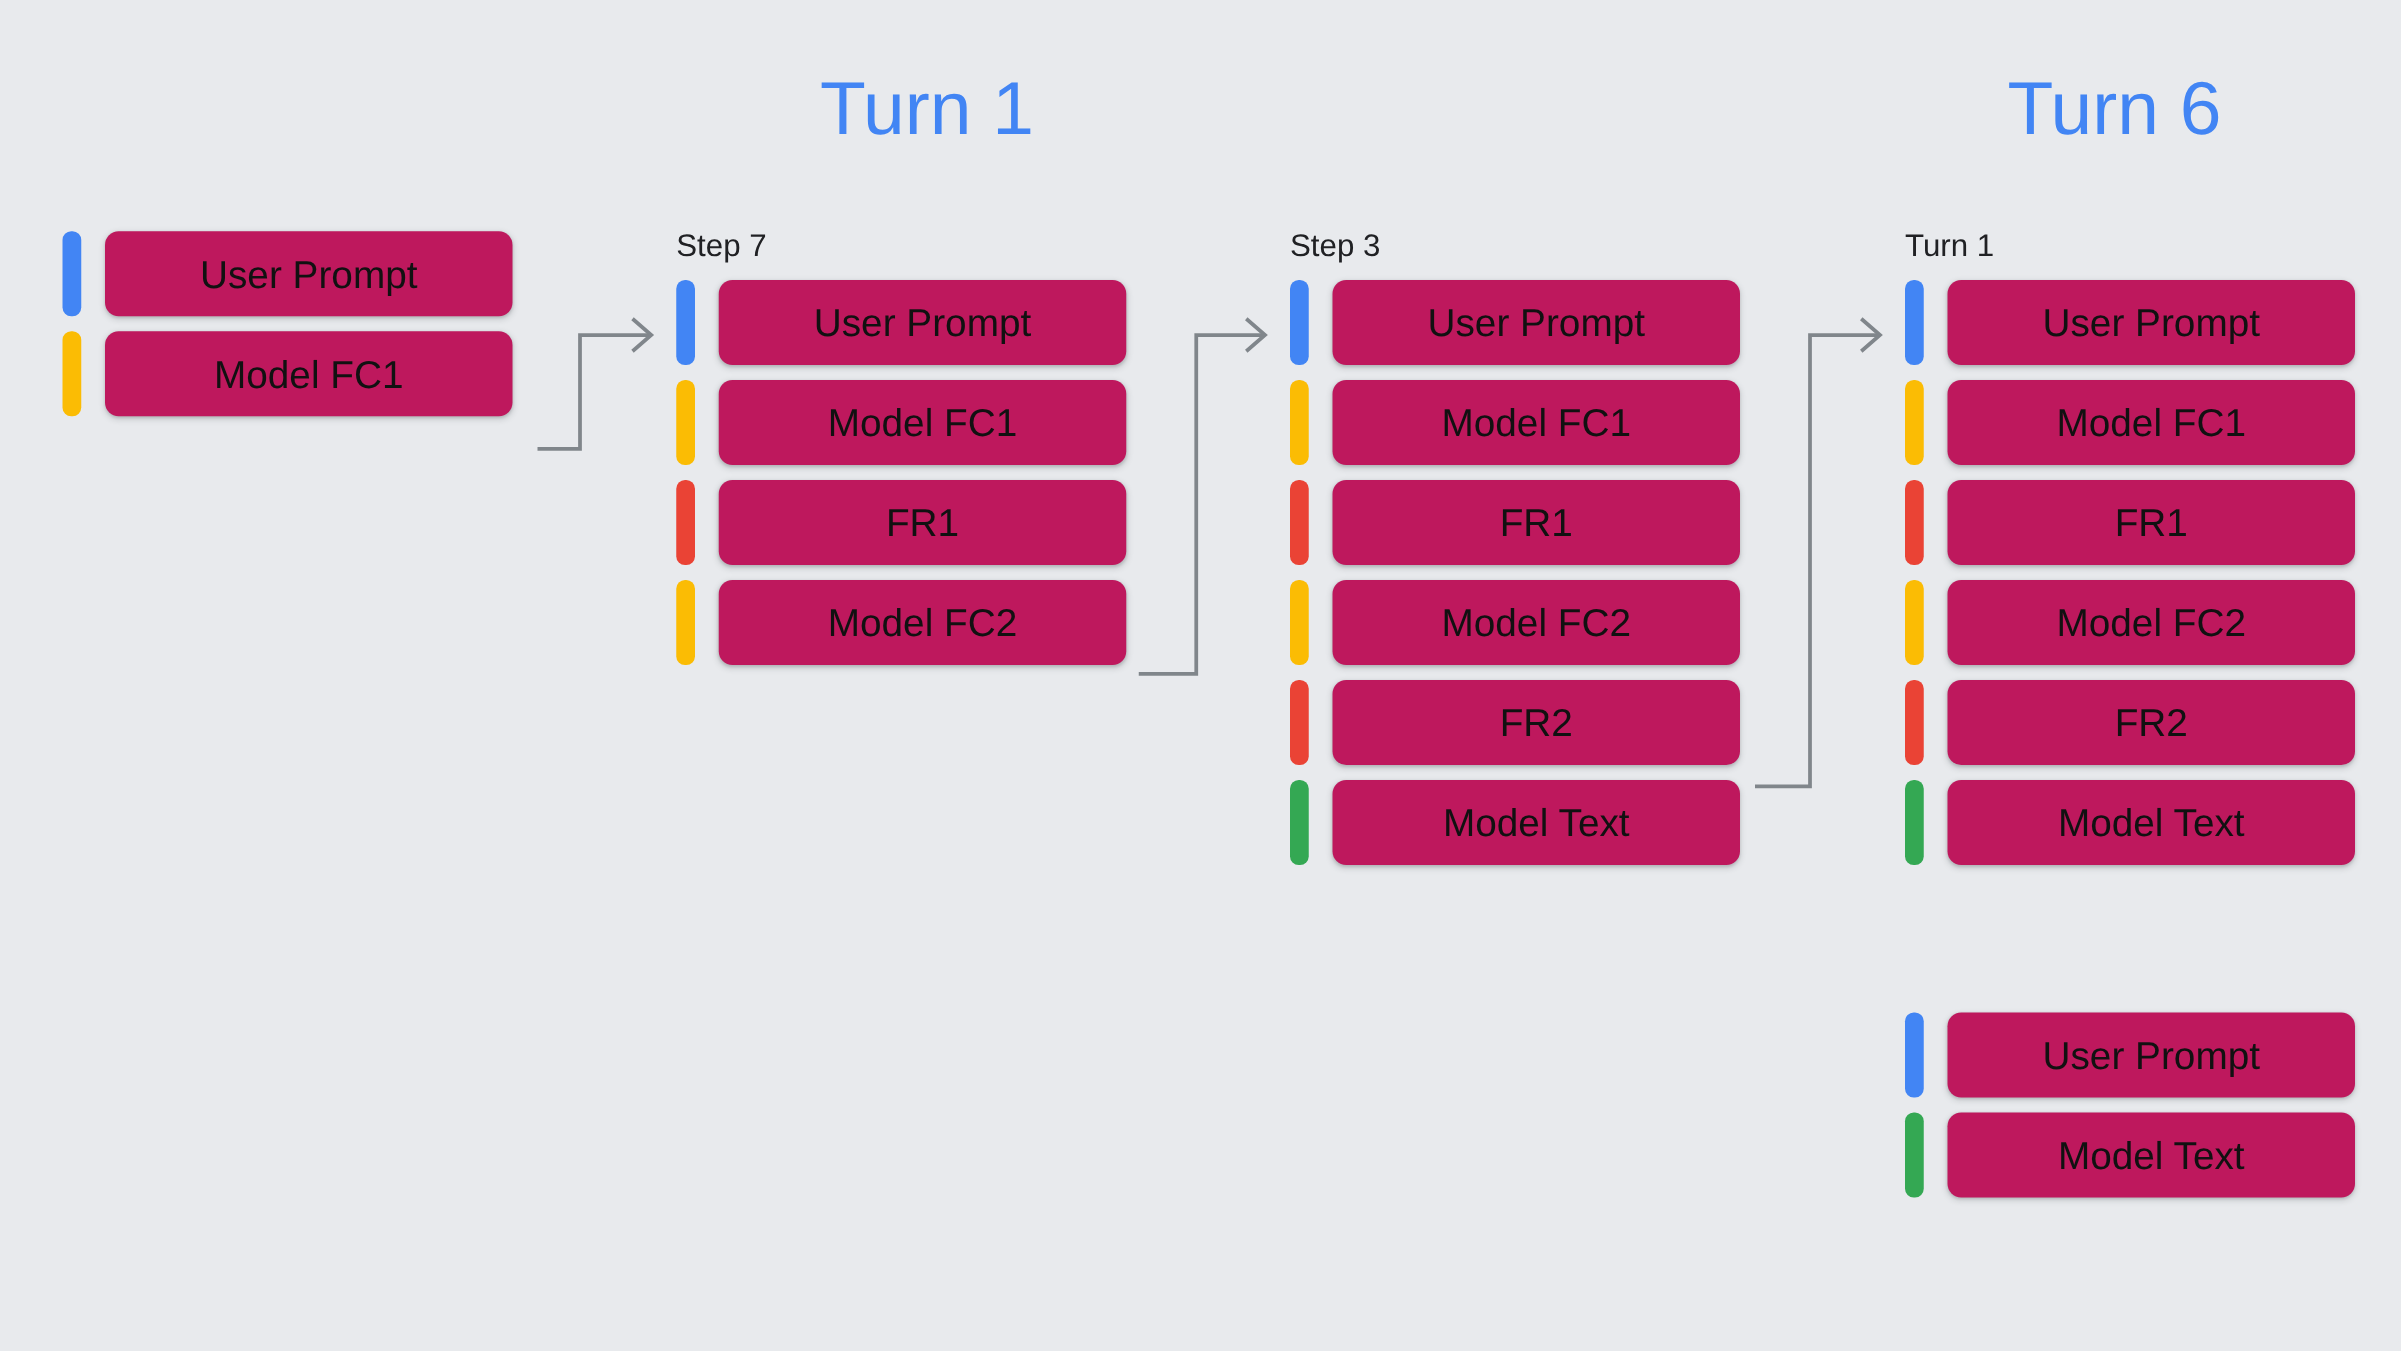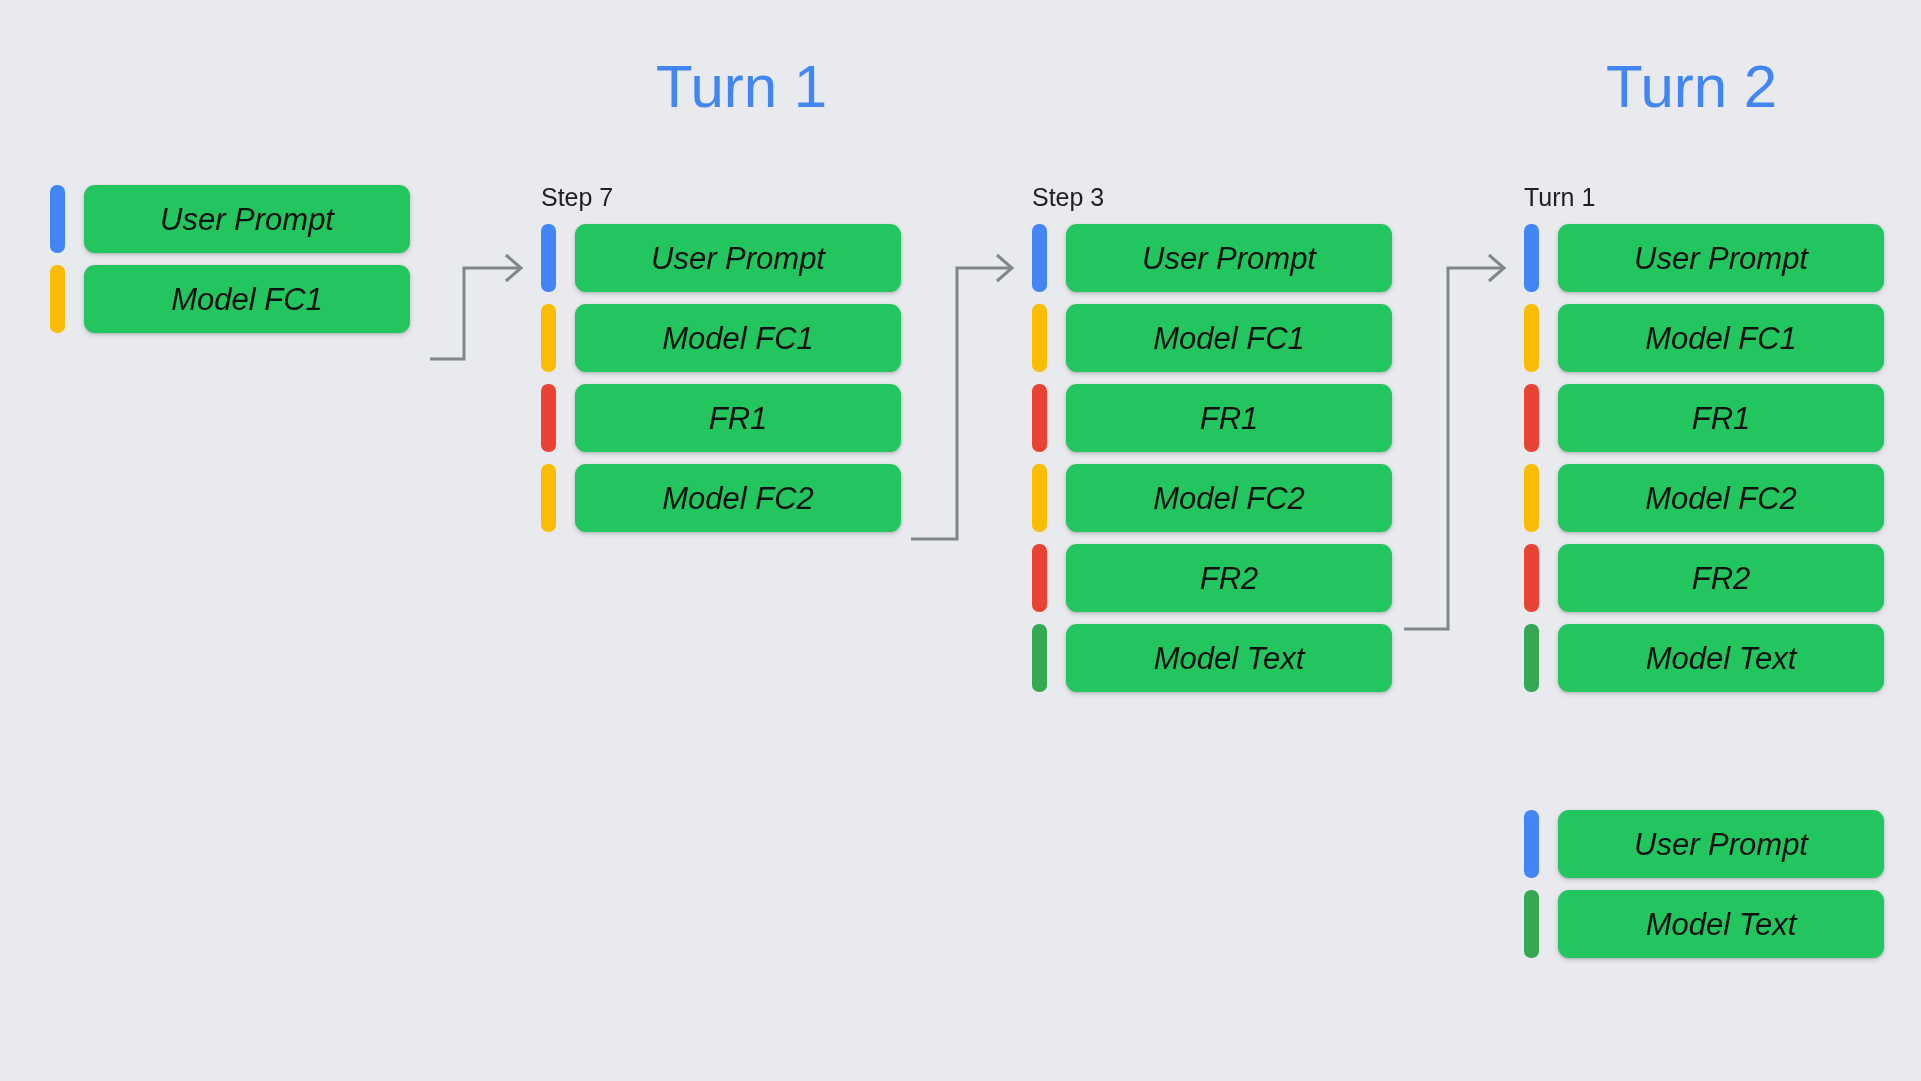--- a/index.html
+++ b/index.html
@@ -61,27 +61,26 @@
 
   .row-bar {
     width: 15px;
     border-radius: 7px;
     flex: 0 0 auto;
     margin-right: 19px;
   }
 
   .card {
     flex: 1 1 auto;
-    background: #22c55e;
+    background: #be185d;
     border-radius: 11px;
     box-shadow: 0 2px 5px rgba(60,64,67,0.22), 0 1px 2px rgba(60,64,67,0.14);
     display: flex;
     align-items: center;
     justify-content: center;
-    font-style: italic;
   }
 
   .card-label {
     font-size: 31px;
     color: #111111;
     font-weight: 400;
     line-height: 1;
     white-space: nowrap;
   }
 
@@ -106,21 +105,21 @@
     stroke-linecap: butt;
     stroke-linejoin: miter;
   }
 </style>
 </head>
 <body style="background-color: rgb(232, 234, 237);">
 
 <div id="stage">
 
   <div class="turn-heading" style="left: 656px; top: 57px; color: rgb(66, 133, 244);">Turn 1</div>
-  <div class="turn-heading" style="left: 1606px; top: 57px; color: rgb(66, 133, 244);">Turn 2</div>
+  <div class="turn-heading" style="left: 1606px; top: 57px; color: rgb(66, 133, 244);">Turn 6</div>
 
   <svg id="connectors" viewBox="0 0 1921 1081" xmlns="http://www.w3.org/2000/svg">
 
     <g>
       <path class="connector-path" d="M 430 359 L 464 359 L 464 268 L 521 268" stroke="#80868b"></path>
       <path class="connector-head" d="M 506 255 L 521 268 L 506 281" stroke="#80868b"></path>
     </g>
 
     <g>
       <path class="connector-path" d="M 911 539 L 957 539 L 957 268 L 1012 268" stroke="#80868b"></path>

